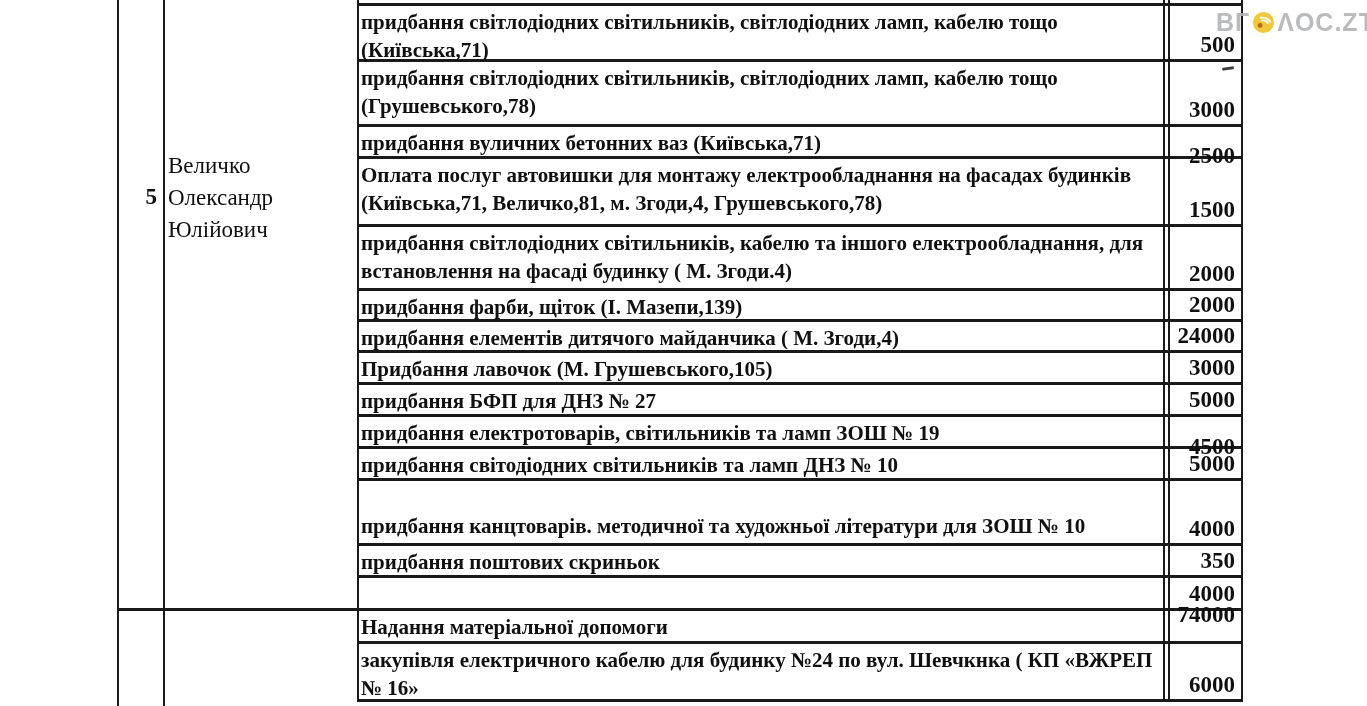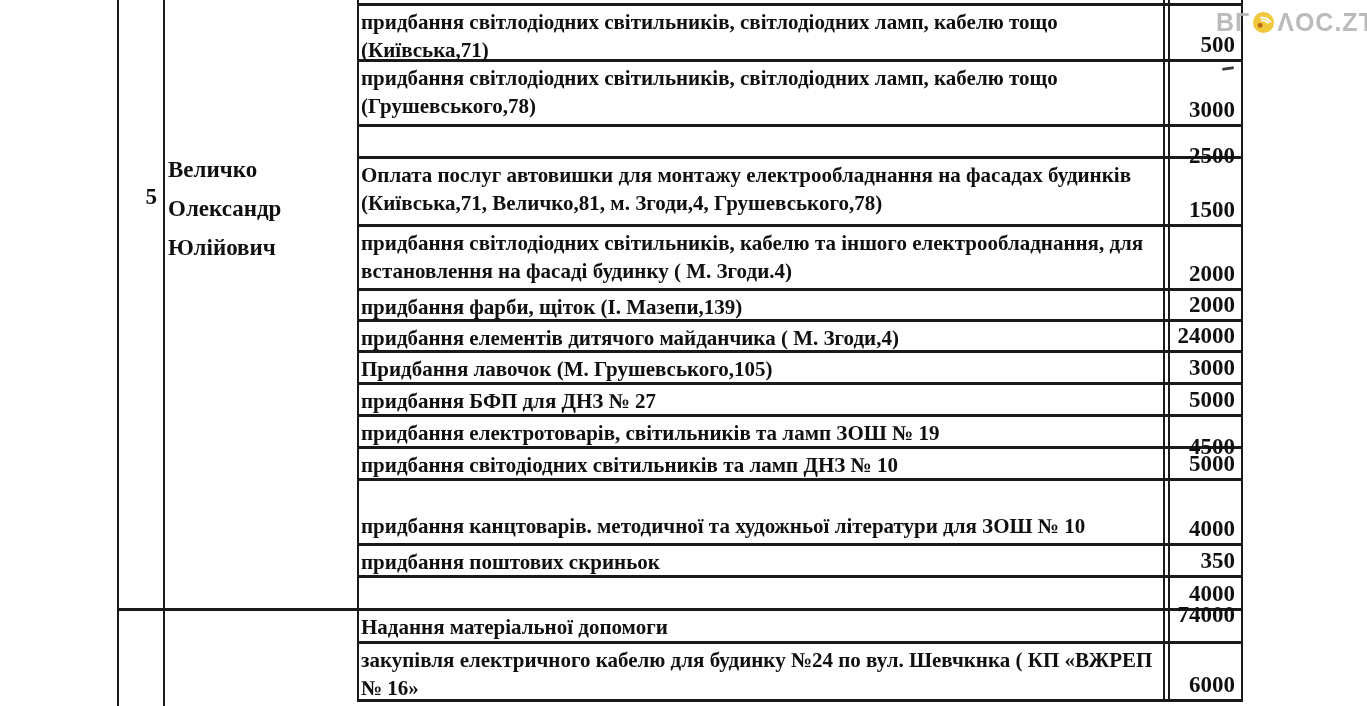--- a/index.html
+++ b/index.html
@@ -7,21 +7,21 @@
         font-family:"Liberation Serif","DejaVu Serif",serif;color:#101010;}
   .vl{position:absolute;width:2px;background:#1a1a1a;}
   .hl{position:absolute;left:357px;width:886px;height:3px;background:#1a1a1a;}
   .hl-left{position:absolute;left:117px;width:242px;height:3px;background:#1a1a1a;}
   .cell{position:absolute;font-weight:bold;}
   .desc{left:361px;width:798px;font-size:21px;line-height:28px;padding-top:2px;overflow:visible;}
   .desc.vbottom{display:flex;align-items:flex-end;padding-bottom:3px;box-sizing:border-box;}
   .amt{left:1170px;width:68px;font-size:23px;line-height:25px;display:flex;
        align-items:flex-end;justify-content:flex-end;padding:0 3px 2px 0;box-sizing:border-box;}
   .num{left:117px;top:184px;width:40px;text-align:right;font-size:23px;font-weight:bold;}
-  .personname{left:168px;top:150px;width:160px;font-size:23px;line-height:39px;font-weight:bold;}
+  .personname{left:168px;top:150px;width:160px;font-size:23px;line-height:32px;font-weight:normal;}
   .watermark{position:absolute;left:1216px;top:8px;display:flex;align-items:center;gap:1px;
              font-family:"Liberation Sans","DejaVu Sans",sans-serif;font-weight:bold;font-size:25px;
              color:#b2b4b6;letter-spacing:1px;opacity:.9;z-index:5;}
   .wm-icon{display:inline-block;width:23px;height:23px;margin:0 1px;}
   .artifact{position:absolute;left:1222px;top:67px;width:12px;height:3px;background:#3a3a3a;
             transform:rotate(-8deg);border-radius:2px;}
 </style>
 </head>
 <body>
 
@@ -71,20 +71,21 @@
 
   <div class="cell num">5</div>
   <div class="cell personname">Величко Олександр Юлійович</div>
 
   <div class="cell desc" style="top:6px;height:53px">придбання світлодіодних світильників, світлодіодних ламп, кабелю тощо (Київська,71)</div>
   <div class="cell amt" style="top:6px;height:53px">500</div>
 
   <div class="cell desc" style="top:62px;height:62px">придбання світлодіодних світильників, світлодіодних ламп, кабелю тощо (Грушевського,78)</div>
   <div class="cell amt" style="top:62px;height:62px">3000</div>
 
+  <div class="cell desc" style="top:127px;height:29px">придбання вуличних бетонних ваз (Київська,71)</div>
   <div class="cell amt" style="top:127px;height:43px">2500</div>
 
   <div class="cell desc" style="top:159px;height:65px">Оплата послуг автовишки для монтажу електрообладнання на фасадах будинків (Київська,71, Величко,81, м. Згоди,4, Грушевського,78)</div>
   <div class="cell amt" style="top:159px;height:65px">1500</div>
 
   <div class="cell desc" style="top:227px;height:61px">придбання світлодіодних світильників, кабелю та іншого електрообладнання, для встановлення на фасаді будинку ( М. Згоди.4)</div>
   <div class="cell amt" style="top:227px;height:61px">2000</div>
 
   <div class="cell desc" style="top:291px;height:28px">придбання фарби, щіток (І. Мазепи,139)</div>
   <div class="cell amt" style="top:291px;height:28px">2000</div>

